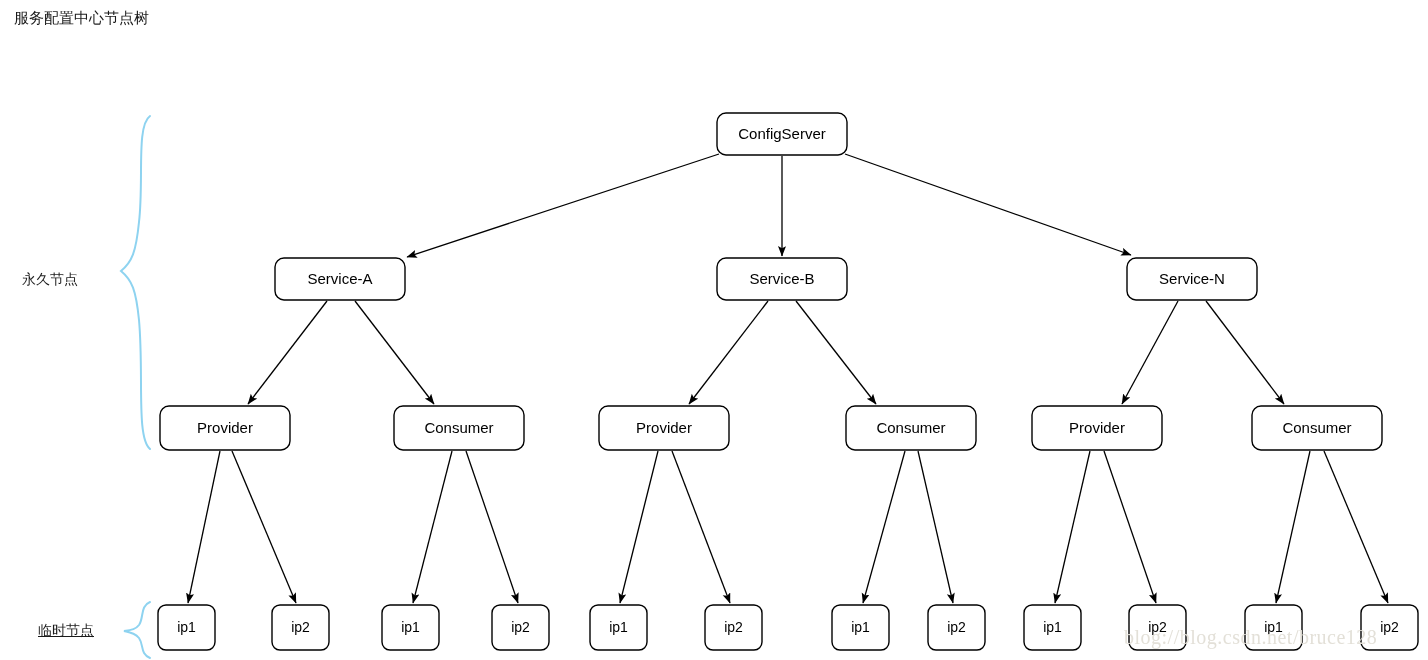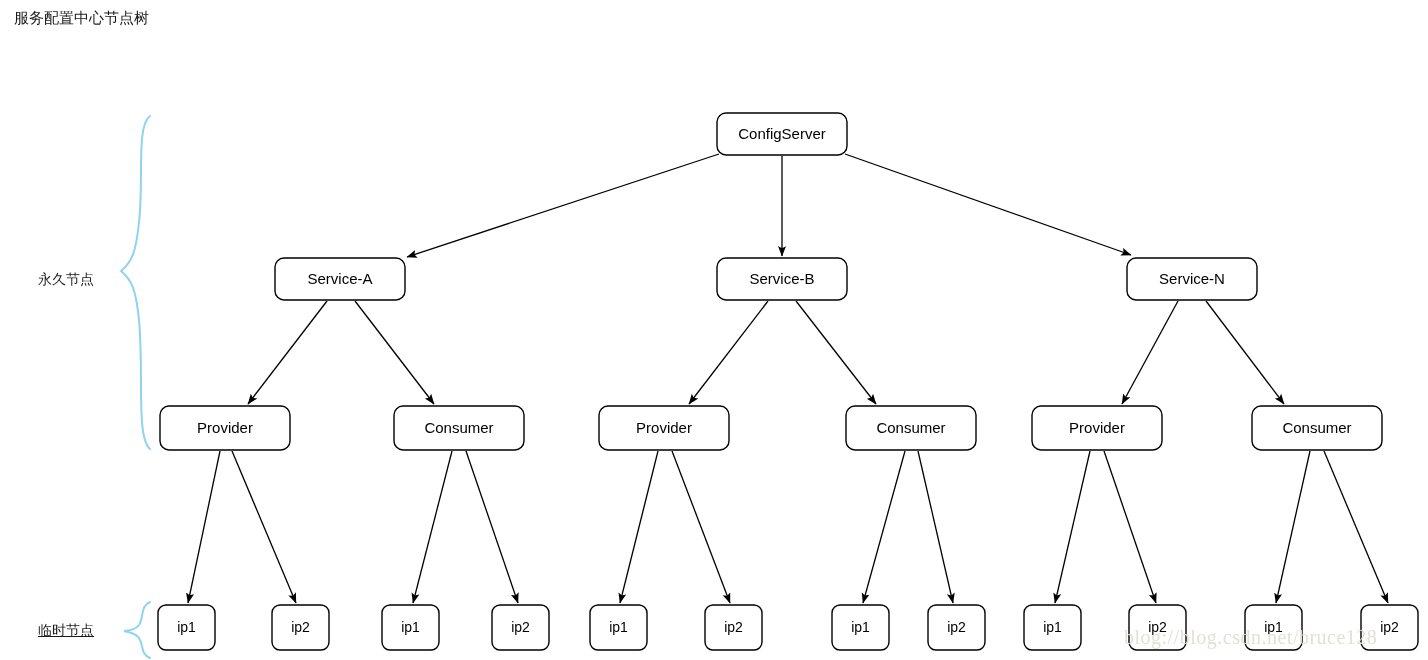--- a/index.html
+++ b/index.html
@@ -60,21 +60,21 @@
     stroke-width: 2;
     fill: none;
     stroke-linecap: round;
   }
   .side-label {
     position: absolute;
     font-size: 14px;
     color: #1a1a1a;
     white-space: nowrap;
   }
-  #label-persistent { left: 38px; top: 271px; }
+  #label-persistent { left: 22px; top: 271px; }
   #label-ephemeral  { left: 38px; top: 622px; text-decoration: underline; }
   #watermark {
     position: absolute;
     left: 1124px;
     top: 626px;
     font-family: "Liberation Serif", serif;
     font-size: 20px;
     color: #e3e0d8;
     letter-spacing: 0.5px;
     white-space: nowrap;

